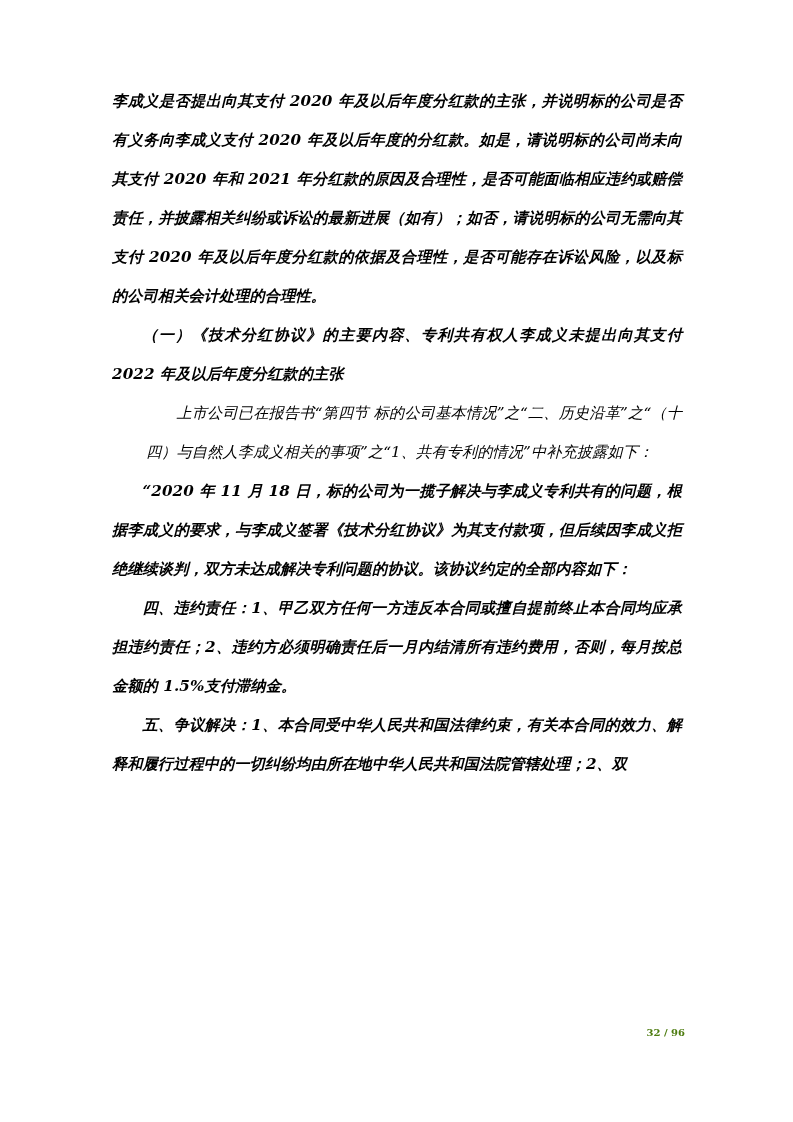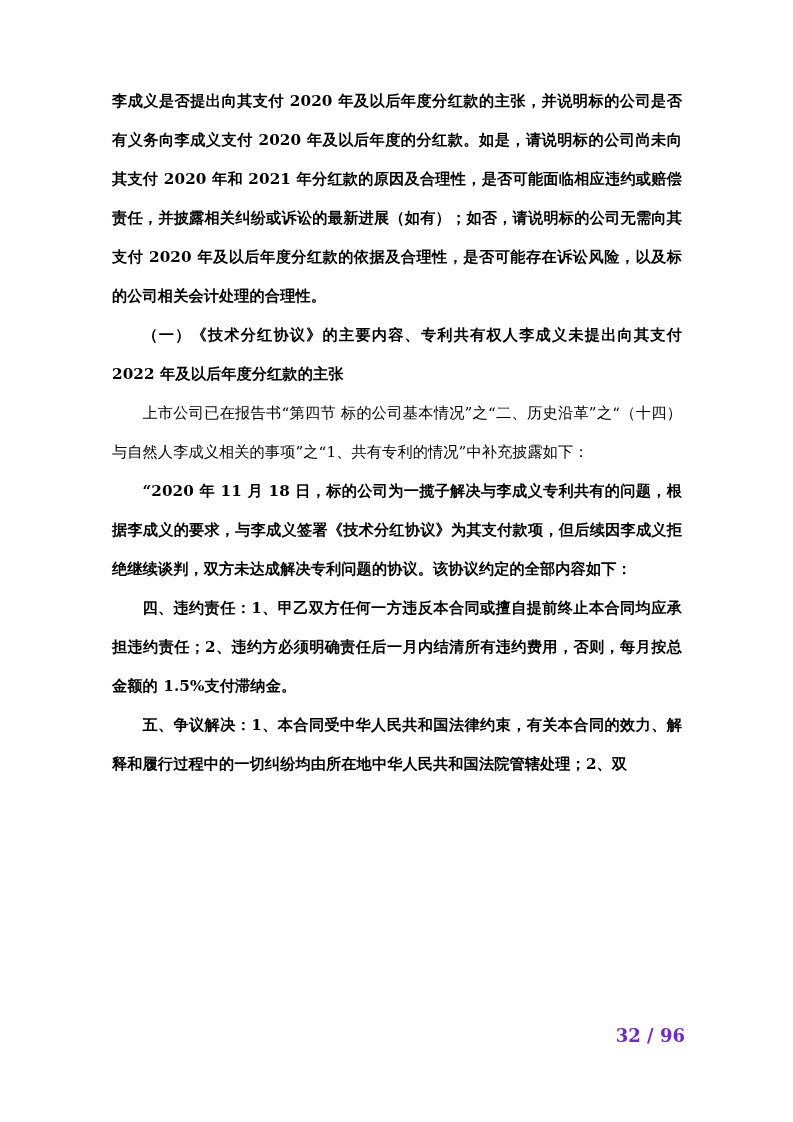--- a/index.html
+++ b/index.html
@@ -27,34 +27,36 @@
   }
   p {
     margin: 0 0 0 0;
     font-size: 15.2px;
     line-height: 39px;
     text-align: justify;
     text-justify: inter-ideograph;
     color: #000000;
     font-weight: bold;
     letter-spacing: 0.1px;
+    font-style: italic;
   }
   p.indent {
     text-indent: 2em;
   }
   p.normal {
     font-weight: normal;
+    margin-left: 34px;
   }
   .footer {
     position: absolute;
     right: 108px;
-    bottom: 76px;
-    font-size: 18px;
+    bottom: 84px;
+    font-size: 10px;
     font-family: "DejaVu Serif", "Liberation Serif", serif;
-    color: #6d28d9;
+    color: #4d7c0f;
     font-weight: bold;
   }
 </style>
 </head>
 <body>
 
 <div class="page">
   <div class="page-inner">
     <p class="">李成义是否提出向其支付 2020 年及以后年度分红款的主张，并说明标的公司是否有义务向李成义支付 2020 年及以后年度的分红款。如是，请说明标的公司尚未向其支付 2020 年和 2021 年分红款的原因及合理性，是否可能面临相应违约或赔偿责任，并披露相关纠纷或诉讼的最新进展（如有）；如否，请说明标的公司无需向其支付 2020 年及以后年度分红款的依据及合理性，是否可能存在诉讼风险，以及标的公司相关会计处理的合理性。</p>
     <p class="indent">（一）《技术分红协议》的主要内容、专利共有权人李成义未提出向其支付 2022 年及以后年度分红款的主张</p>

